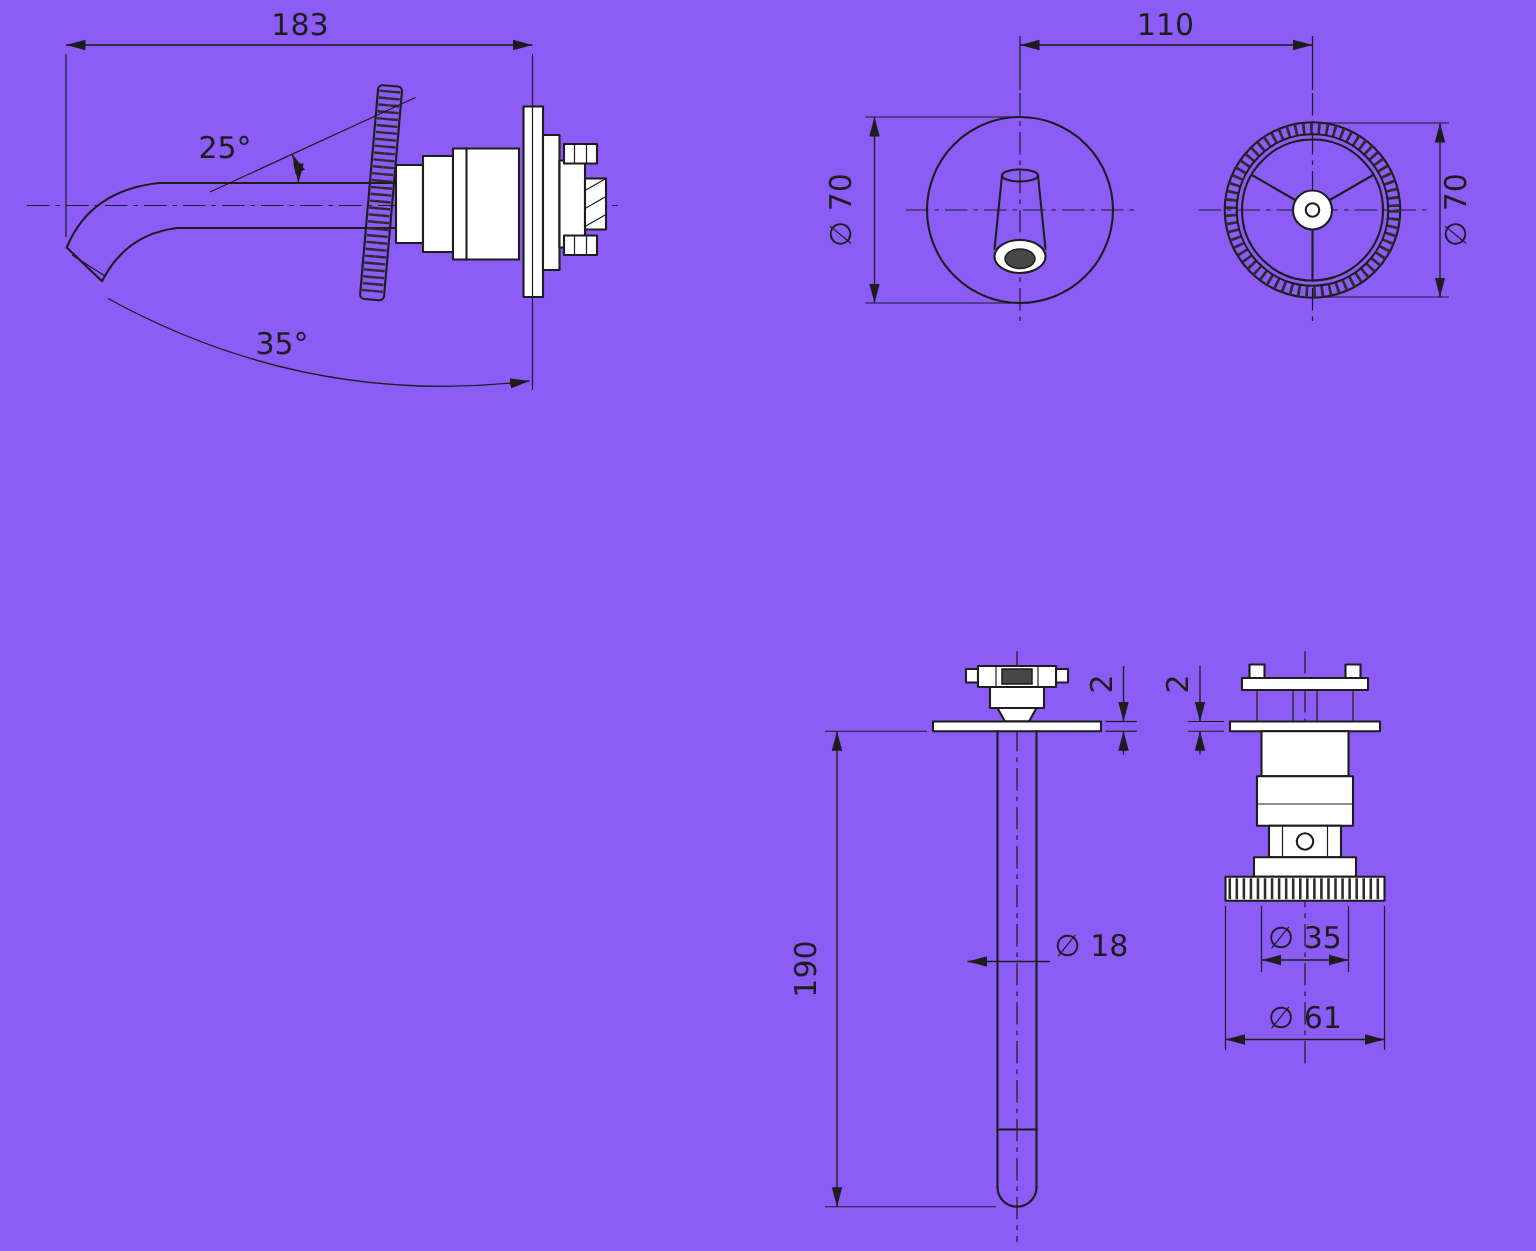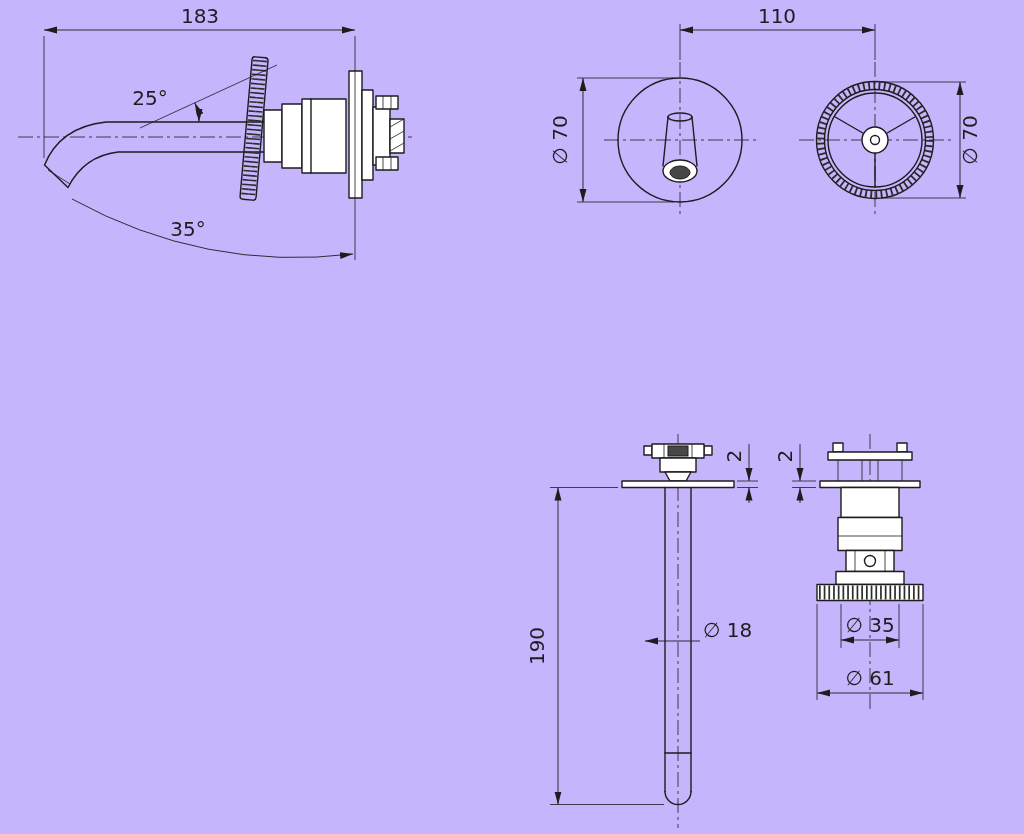--- a/index.html
+++ b/index.html
@@ -1,16 +1,16 @@
 <!DOCTYPE html>
 <html><head>
 <meta charset="utf-8">
 <style>
   html,body{margin:0;padding:0;background:#ffffff;}
-  .stage{width:1024px;height:834px;position:relative;background:#c4b5fd;}
+  .stage{width:1024px;height:834px;position:relative;background:#8b5cf6;}
   svg{display:block;}
   svg text{font-family:"DejaVu Sans","Liberation Sans",sans-serif;font-size:20px;fill:#1d1d1d;}
   .ln{fill:none;stroke:#1d1d1d;stroke-width:1.4;stroke-linejoin:round;stroke-linecap:round;}
   .lnf{fill:#ffffff;stroke:#1d1d1d;stroke-width:1.4;stroke-linejoin:round;}
   .thin{fill:none;stroke:#1d1d1d;stroke-width:0.8;}
   .dim{fill:none;stroke:#1d1d1d;stroke-width:0.9;}
   .cl{fill:none;stroke:#1d1d1d;stroke-width:0.8;stroke-dasharray:15 4 3 4;}
   .knurl{fill:none;stroke:#2c2c2c;}
   .dark{fill:#474747;stroke:#1d1d1d;stroke-width:1;}
 </style>

